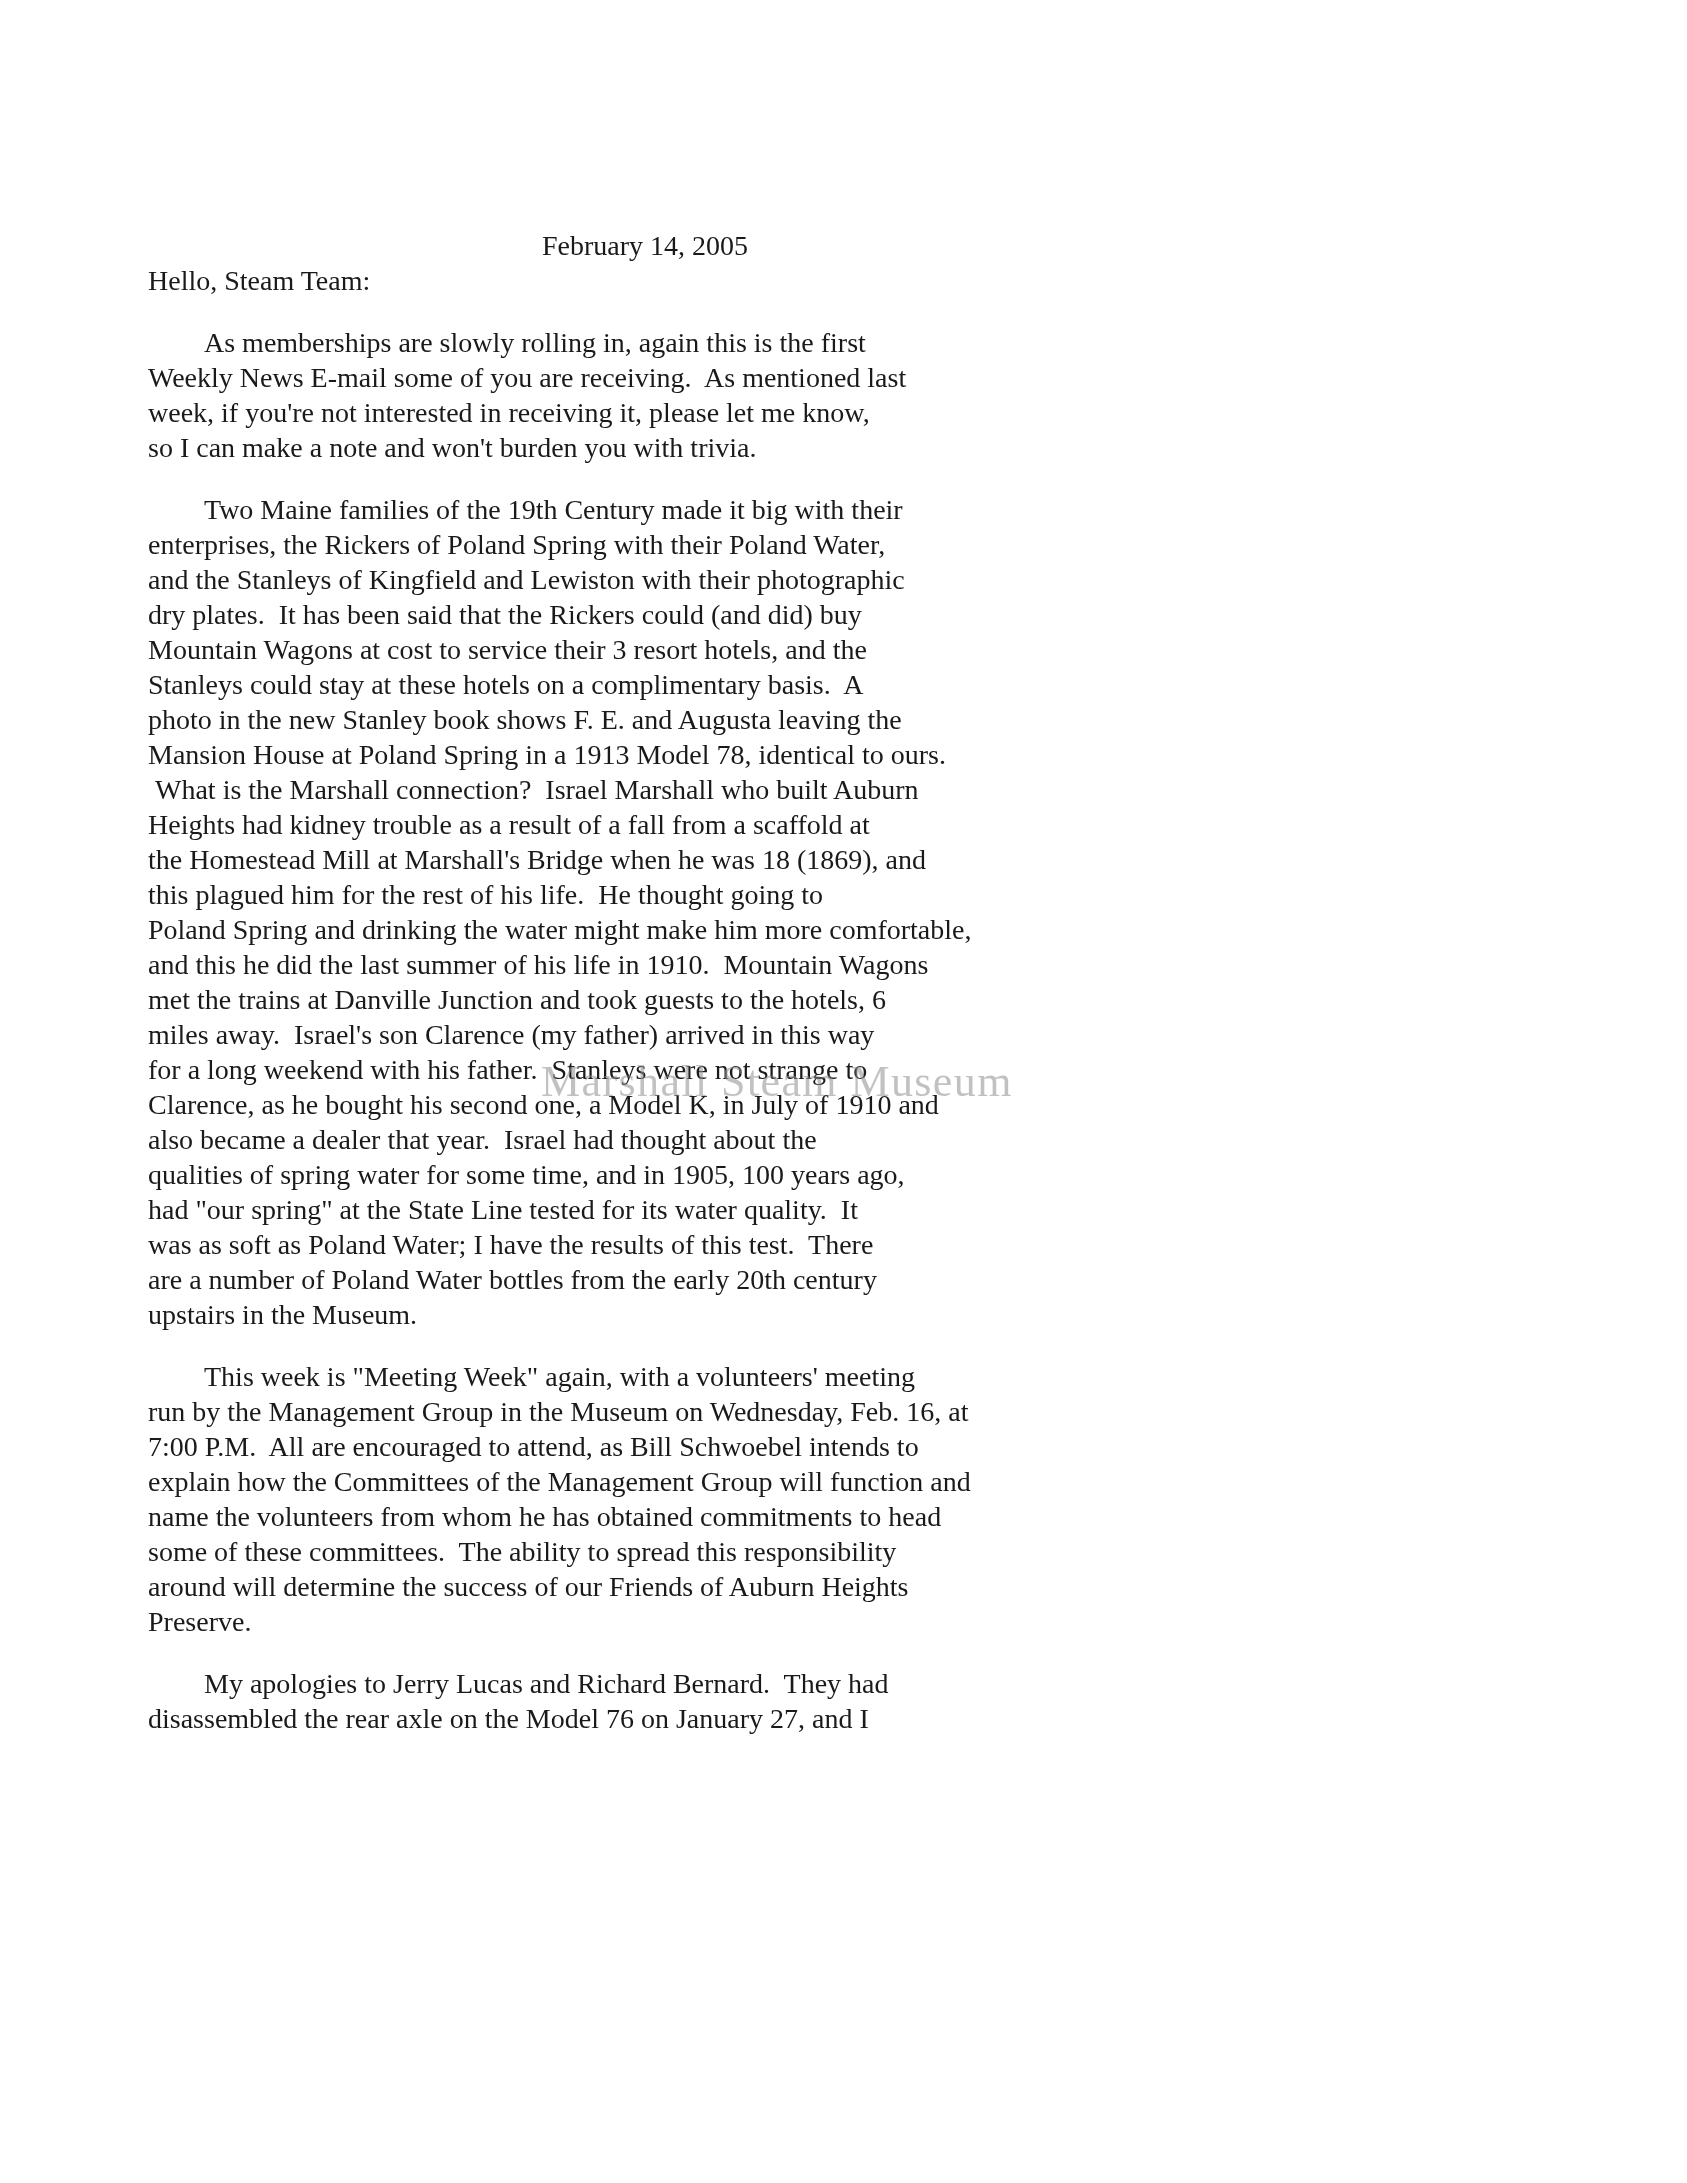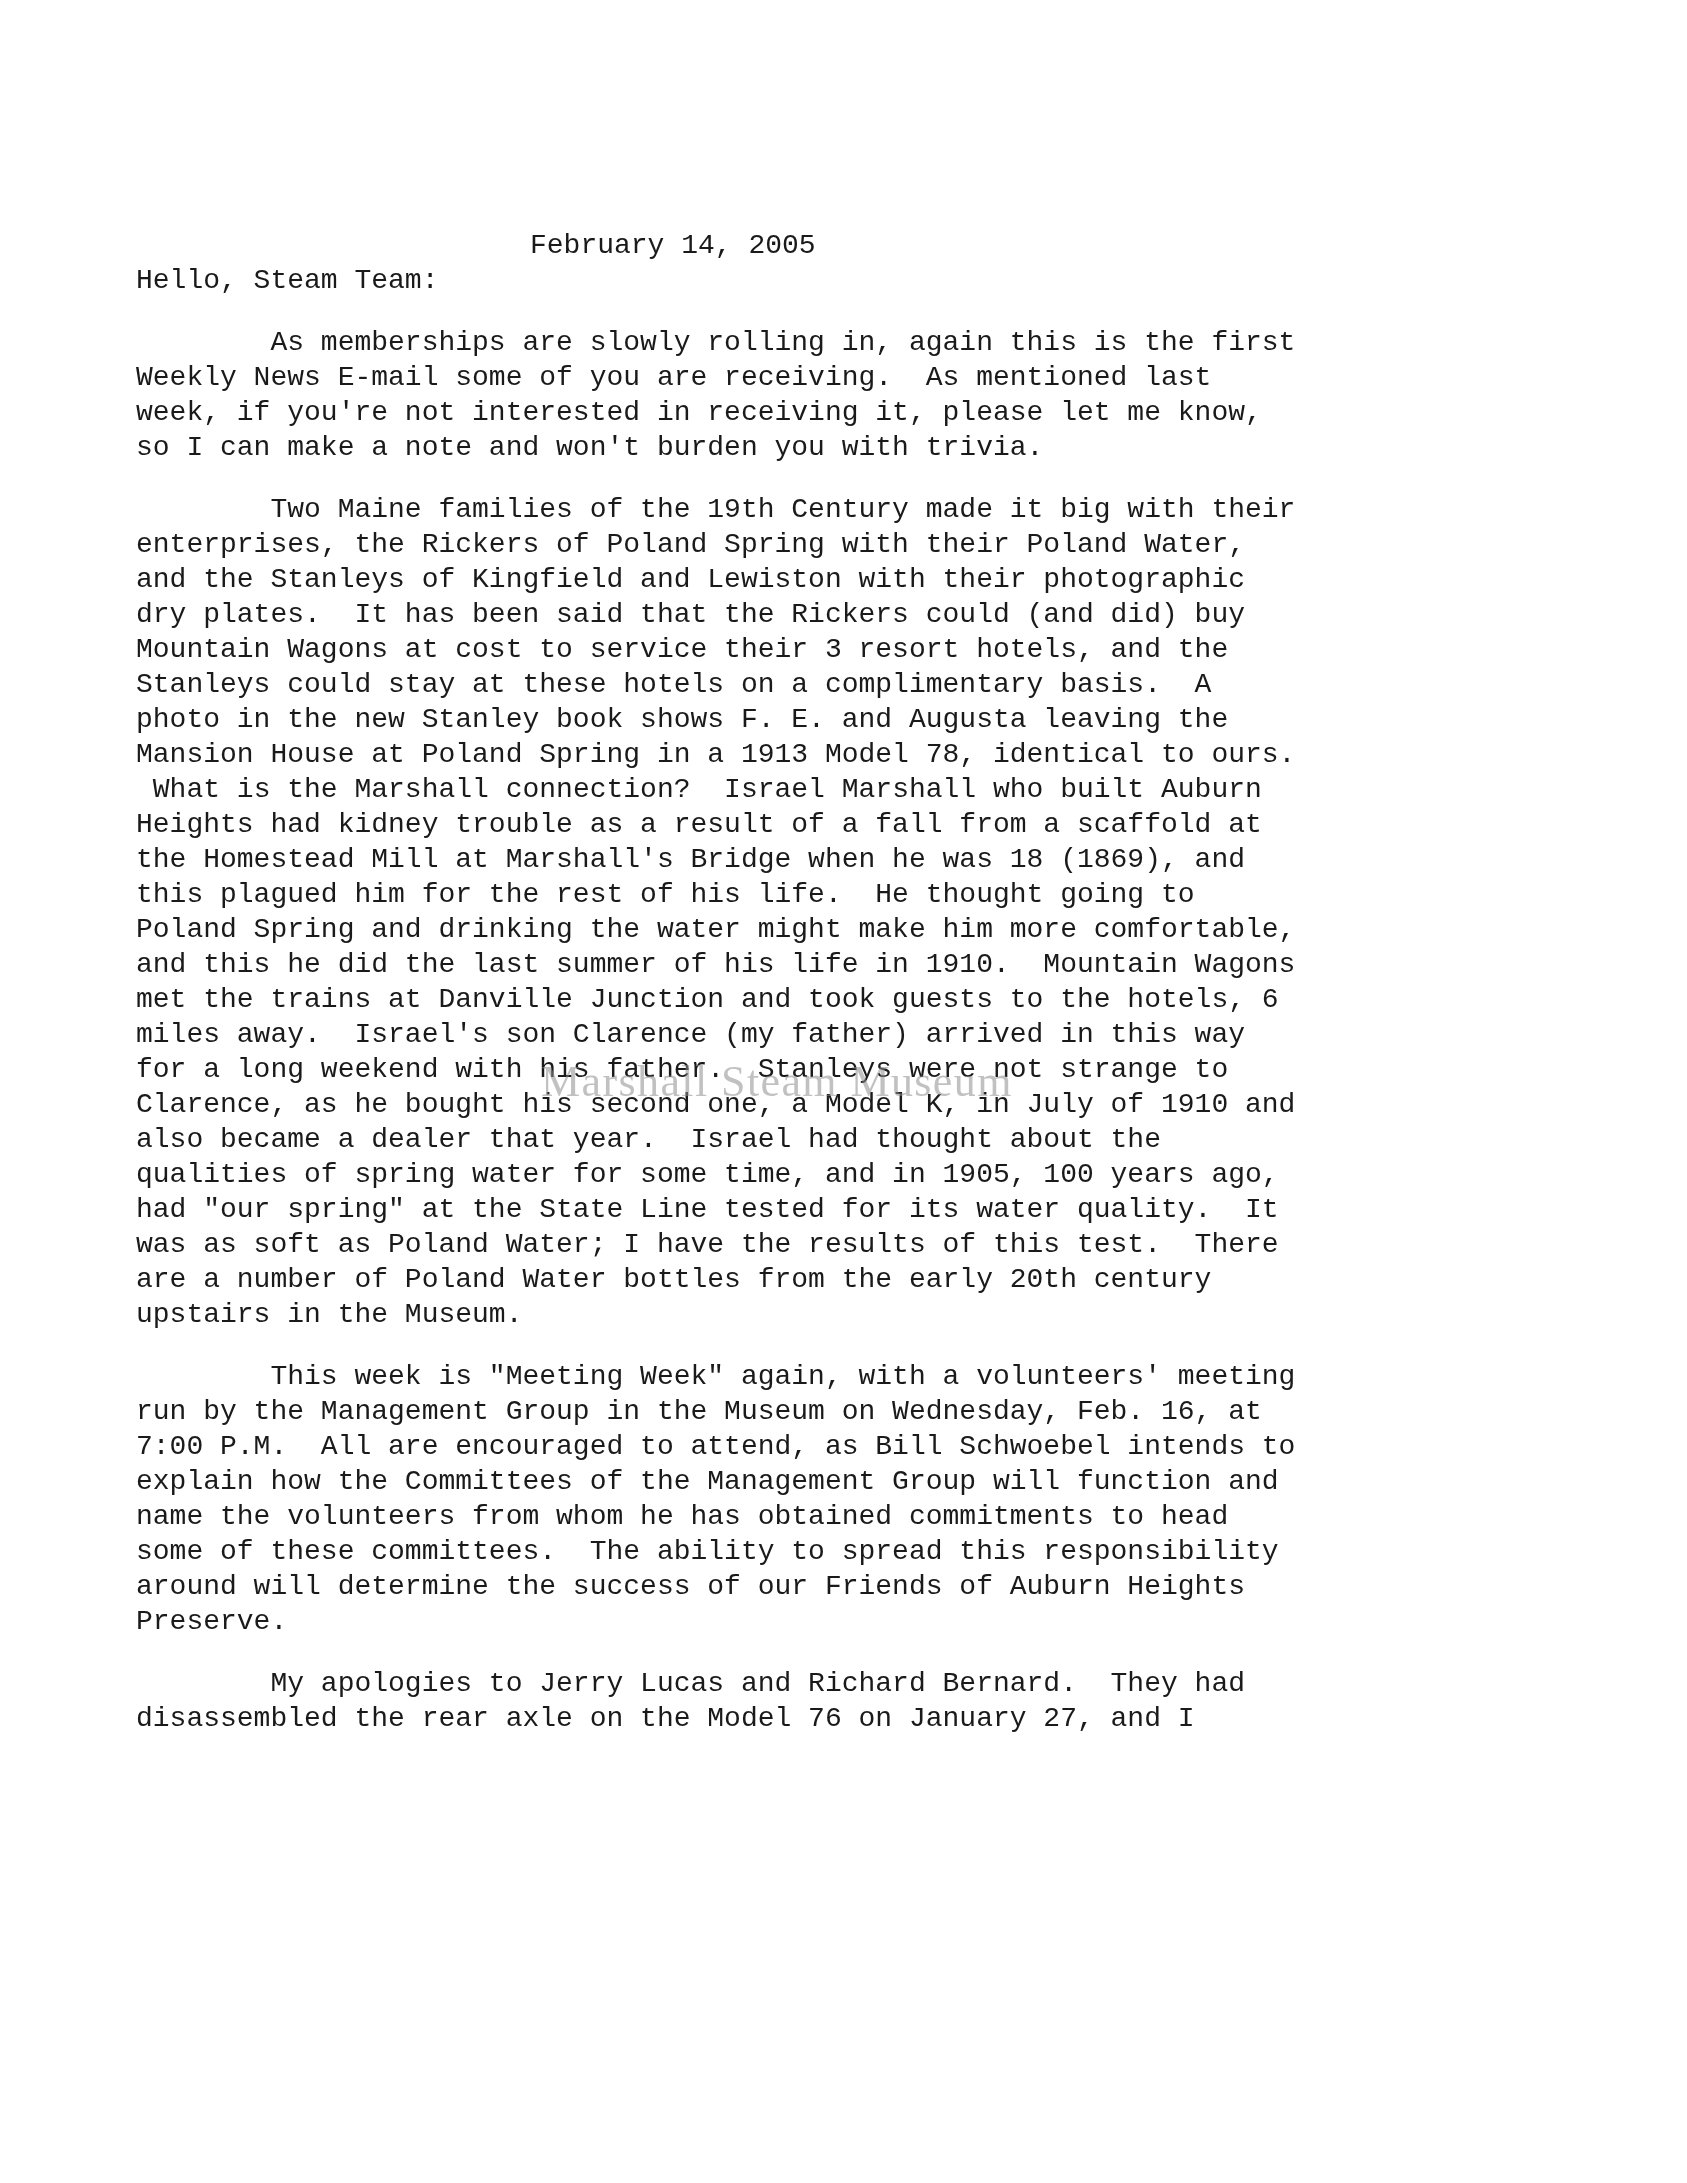--- a/index.html
+++ b/index.html
@@ -15,23 +15,23 @@
   }
   .page {
     position: relative;
     width: 1687px;
     height: 2183px;
     background: #ffffff;
   }
   .doc {
     position: absolute;
     top: 228px;
-    left: 136px;
+    left: 148px;
     width: 1265px;
-    font-family: Liberation Mono, monospace;
+    font-family: Liberation Serif, serif;
     font-size: 28px;
     line-height: 35px;
     color: #1a1a1a;
   }
   .date-line {
     padding-left: 394px;
     white-space: pre;
   }
   .salutation {
     white-space: pre;

